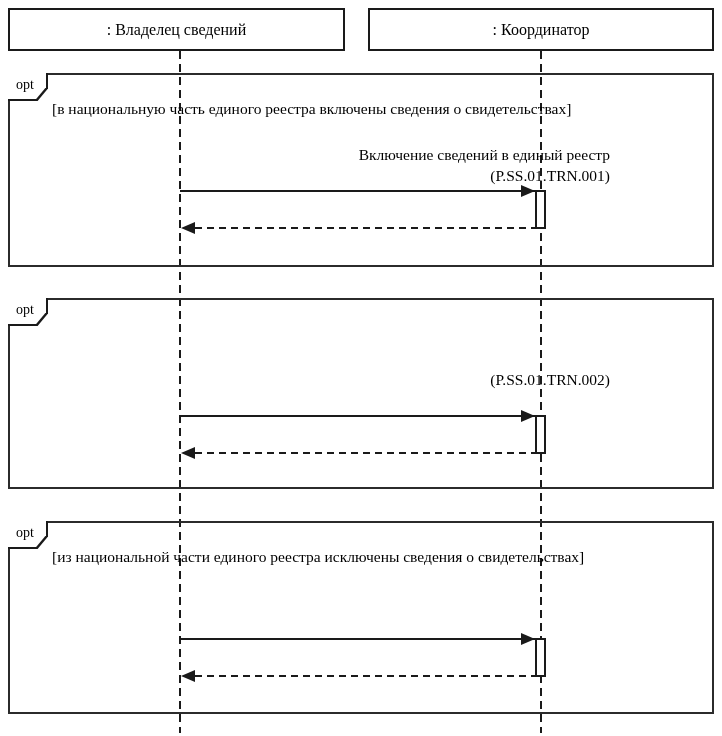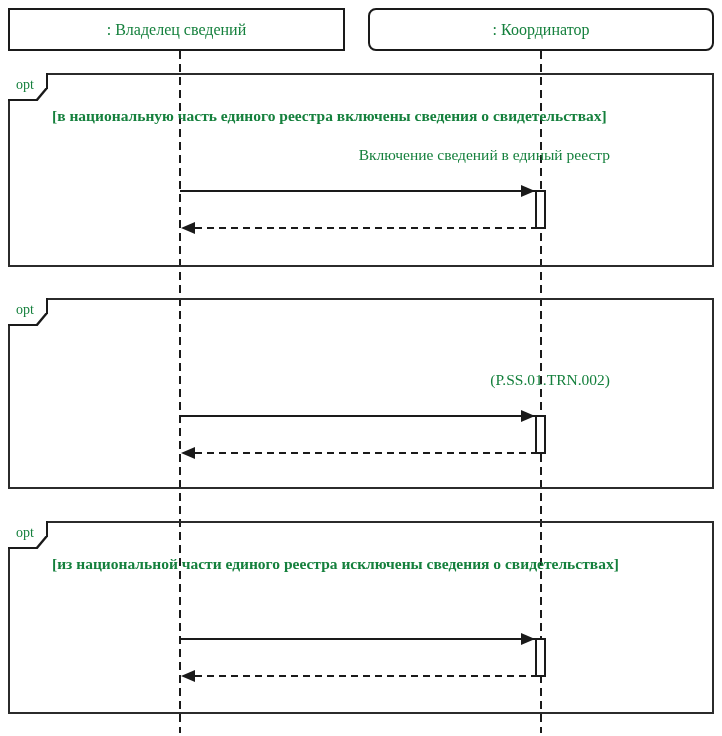--- a/index.html
+++ b/index.html
@@ -2,39 +2,39 @@
 <html><head>
 <meta charset="utf-8">
 <style>
   html, body { margin: 0; padding: 0; background: #ffffff; }
   .canvas {
     position: relative;
     width: 722px;
     height: 736px;
     background: #ffffff;
     font-family: "Liberation Serif", "DejaVu Serif", serif;
-    color: #15803d;
+    color: #000000;
     overflow: hidden;
   }
   
   .actor-box {
     position: absolute;
     top: 8px;
     height: 43px;
     border: 2px solid #1a1a1a;
     background: #ffffff;
     box-sizing: border-box;
     display: flex;
     align-items: center;
     justify-content: center;
     font-size: 16px;
     z-index: 3;
   }
   .actor-left  { left: 8px;   width: 337px; }
-  .actor-right { left: 368px; width: 346px; border-radius: 8px; }
+  .actor-right { left: 368px; width: 346px; }
   
   .lifeline {
     position: absolute;
     top: 51px;
     width: 2px;
     height: 682px;
     background: repeating-linear-gradient(to bottom, #1a1a1a 0 8px, transparent 8px 13px);
     z-index: 1;
   }
   .lifeline-left  { left: 179px; }
@@ -75,25 +75,24 @@
     align-items: center;
     justify-content: center;
     padding-right: 4px;
     padding-bottom: 2px;
     box-sizing: border-box;
     font-size: 14px;
   }
   .guard {
     position: absolute;
     left: 42px;
-    top: 32px;
+    top: 25px;
     font-size: 15.5px;
     white-space: nowrap;
     z-index: 3;
-    font-weight: bold;
   }
   
   .msg-label {
     position: absolute;
     left: 100px;
     width: 500px;
     top: 69px;
     text-align: right;
     font-size: 15.5px;
     line-height: 21px;
@@ -167,20 +166,21 @@
     <span>: Координатор</span>
   </div>
 
   <div class="fragment frag-1">
     <div class="opt-label">
       <div class="opt-label-inner">opt</div>
     </div>
     <div class="guard">[в национальную часть единого реестра включены сведения о свидетельствах]</div>
     <div class="msg-label">
       <div>Включение сведений в единый реестр</div>
+      <div>(P.SS.01.TRN.001)</div>
     </div>
     <div class="call-line"></div>
     <div class="call-head"></div>
     <div class="activation"></div>
     <div class="return-line"></div>
     <div class="return-head"></div>
   </div>
 
   <div class="fragment frag-2">
     <div class="opt-label">

